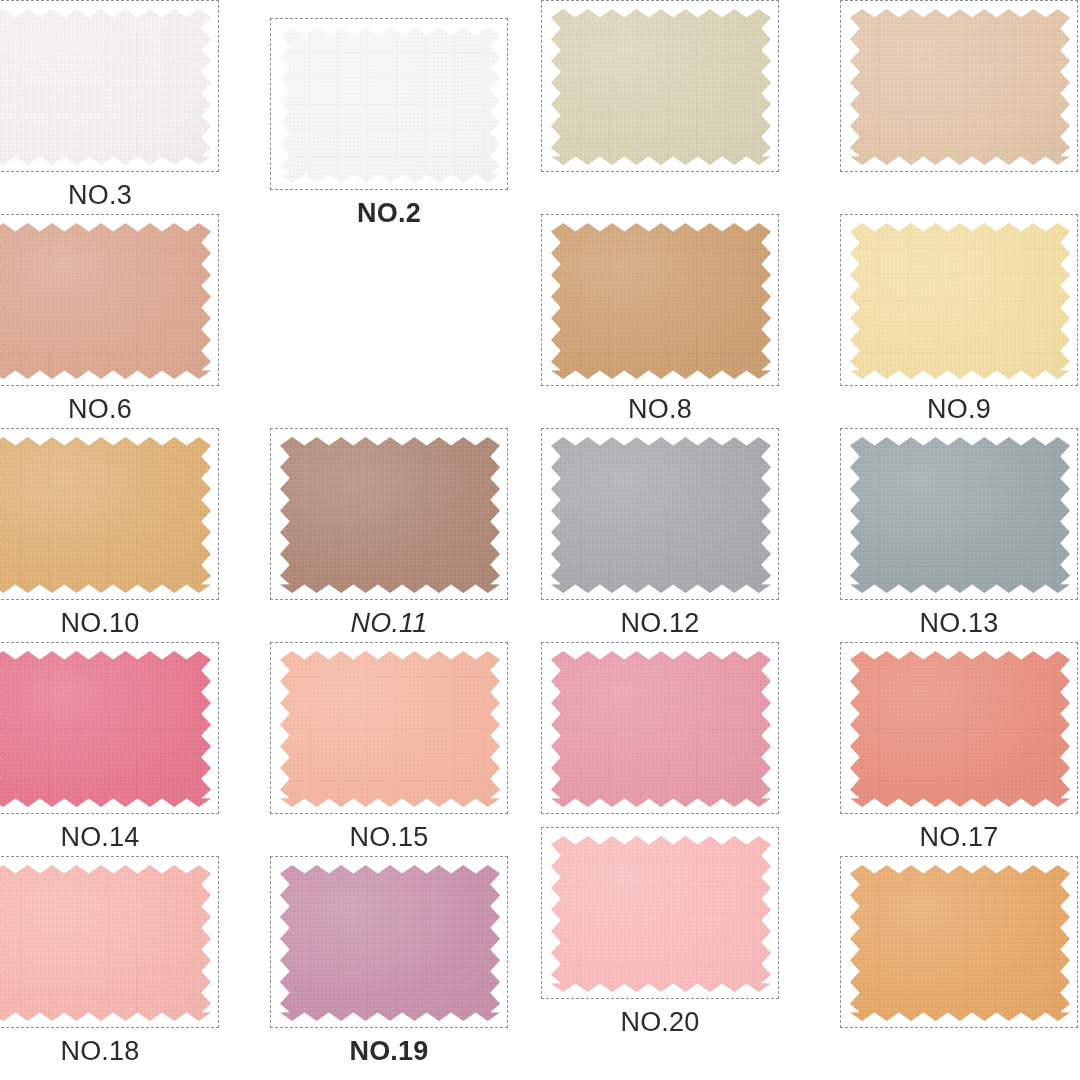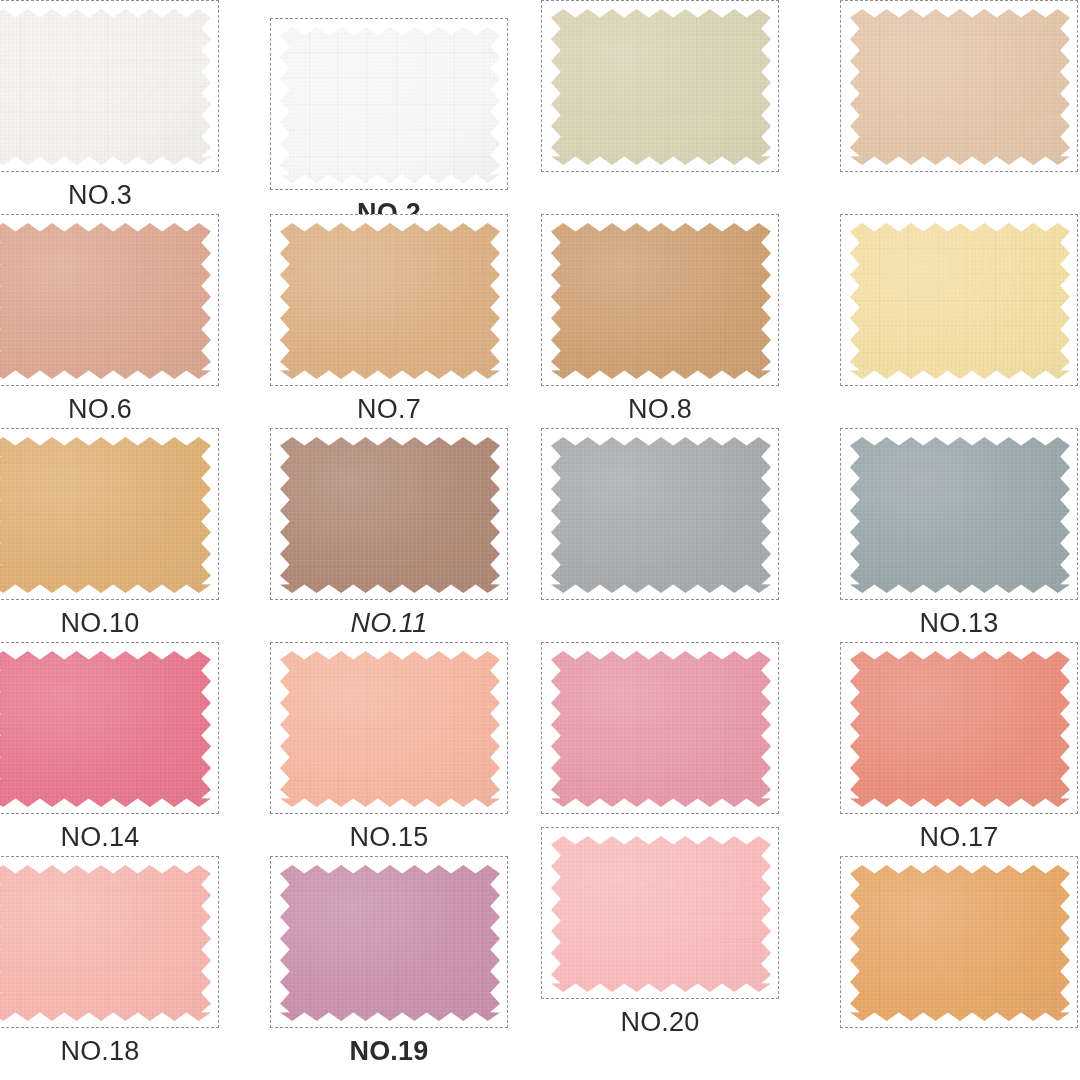--- a/index.html
+++ b/index.html
@@ -184,48 +184,39 @@
     <div class="swatch-cell" style="left: -19px; top: 214px;">
       <div class="swatch-frame">
         <div class="swatch-fabric">
           <div class="fabric-color" style="background: rgb(221, 168, 146);"></div>
           <div class="fabric-weave"></div>
           <div class="fabric-shade"></div>
         </div>
       </div>
       <div class="swatch-label">NO.6</div>
     </div>
-    <div class="swatch-cell" style="left: 270px; top: 214px;">
-      <div class="swatch-frame">
-        <div class="swatch-fabric">
-          <div class="fabric-color" style="background: rgb(221, 177, 132);"></div>
-          <div class="fabric-weave"></div>
-          <div class="fabric-shade"></div>
-        </div>
-      </div>
-      <div class="swatch-label">NO.7</div>
-    </div>
     <div class="swatch-cell" style="left: 541px; top: 214px;">
       <div class="swatch-frame">
         <div class="swatch-fabric">
           <div class="fabric-color" style="background: rgb(207, 161, 115);"></div>
           <div class="fabric-weave"></div>
           <div class="fabric-shade"></div>
         </div>
       </div>
       <div class="swatch-label">NO.8</div>
     </div>
     <div class="swatch-cell" style="left: 840px; top: 214px;">
       <div class="swatch-frame">
         <div class="swatch-fabric">
           <div class="fabric-color" style="background: rgb(244, 223, 164);"></div>
           <div class="fabric-weave"></div>
           <div class="fabric-shade"></div>
         </div>
       </div>
+      <div class="swatch-label">NO.9</div>
     </div>
     <div class="swatch-cell" style="left: -19px; top: 428px;">
       <div class="swatch-frame">
         <div class="swatch-fabric">
           <div class="fabric-color" style="background: rgb(224, 177, 118);"></div>
           <div class="fabric-weave"></div>
           <div class="fabric-shade"></div>
         </div>
       </div>
       <div class="swatch-label">NO.10</div>
@@ -241,20 +232,21 @@
       <div class="swatch-label">NO.11</div>
     </div>
     <div class="swatch-cell" style="left: 541px; top: 428px;">
       <div class="swatch-frame">
         <div class="swatch-fabric">
           <div class="fabric-color" style="background: rgb(168, 171, 173);"></div>
           <div class="fabric-weave"></div>
           <div class="fabric-shade"></div>
         </div>
       </div>
+      <div class="swatch-label">NO.12</div>
     </div>
     <div class="swatch-cell" style="left: 840px; top: 428px;">
       <div class="swatch-frame">
         <div class="swatch-fabric">
           <div class="fabric-color" style="background: rgb(154, 168, 170);"></div>
           <div class="fabric-weave"></div>
           <div class="fabric-shade"></div>
         </div>
       </div>
       <div class="swatch-label">NO.13</div>

